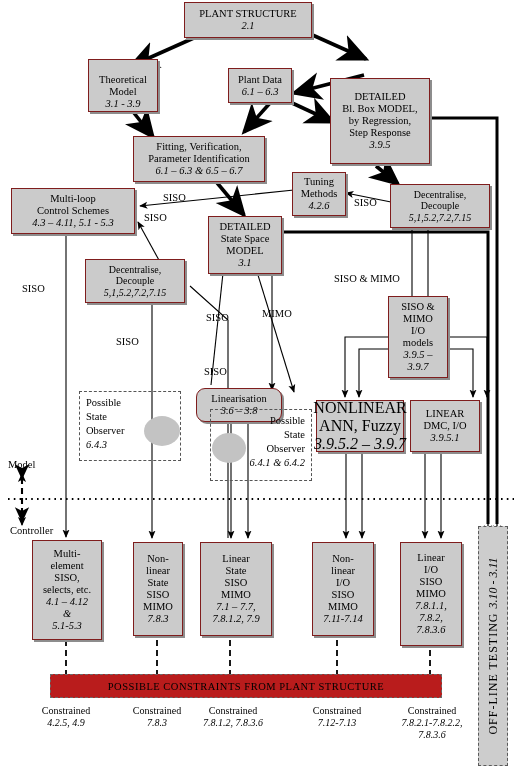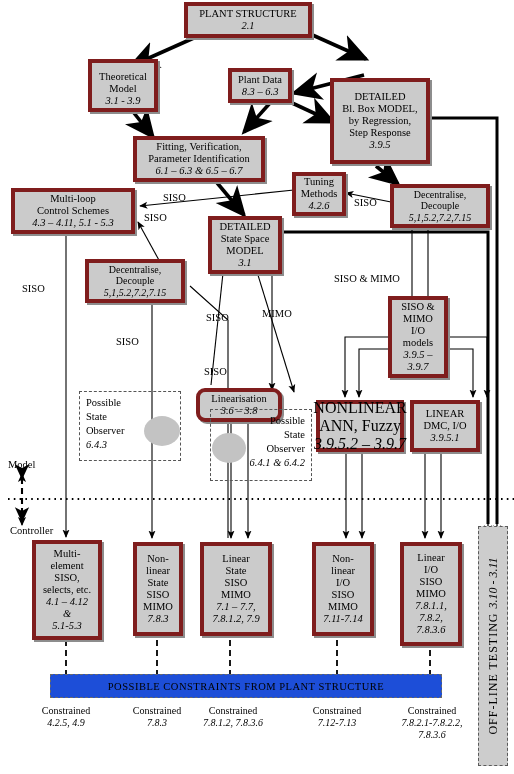--- a/index.html
+++ b/index.html
@@ -2,21 +2,21 @@
 <html><head>
 <meta charset="utf-8">
 <style>
   html,body{margin:0;padding:0;background:#ffffff;}
   body{font-family:"Liberation Serif","DejaVu Serif",serif;}
   #root{position:relative;width:514px;height:774px;overflow:hidden;background:#fff;}
   svg.layer{position:absolute;left:0;top:0;width:514px;height:774px;pointer-events:none;}
   .box{
     position:absolute;
     background:#cbcbcb;
-    border:4px solid #7f1d1d;
+    border:1px solid #7f1d1d;
     box-shadow:2px 2px 0 0 #8d8d8d;
     box-sizing:border-box;
     display:flex;flex-direction:column;align-items:center;justify-content:center;
     text-align:center;
     color:#000;
     line-height:1.14;
     font-size:10.5px;
     padding:1px 2px;
   }
   .box .t{display:block;white-space:nowrap;}
@@ -34,21 +34,21 @@
   .dashbox .i{font-style:italic;}
   .ell{
     position:absolute;border-radius:50%;
     background:#c3c3c3;
   }
   .lbl{
     position:absolute;font-size:10.5px;color:#000;white-space:nowrap;
   }
   .constraint-bar{
     position:absolute;
-    background:#1d4ed8;
+    background:#b91c1c;
     border:1px dashed #6a6a6a;
     box-sizing:border-box;
     display:flex;align-items:center;justify-content:center;
     font-size:10.5px;letter-spacing:.5px;
   }
   .offline{
     position:absolute;
     background:#cdcdcd;
     border:1px dashed #5a5a5a;
     box-sizing:border-box;
@@ -166,21 +166,21 @@
 
 
   <div class="box" style="left:88px;top:59px;width:70px;height:53px;justify-content:flex-end;">
     <span class="t">Theoretical</span>
     <span class="t">Model</span>
     <span class="i">3.1 - 3.9</span>
   </div>
 
   <div class="box" style="left:228px;top:68px;width:64px;height:35px;">
     <span class="t">Plant Data</span>
-    <span class="i">8.3 – 6.3</span>
+    <span class="i">6.1 – 6.3</span>
   </div>
 
   <div class="box" style="left:330px;top:78px;width:100px;height:86px;">
     <span class="t">DETAILED</span>
     <span class="t">Bl. Box MODEL,</span>
     <span class="t">by Regression,</span>
     <span class="t">Step Response</span>
     <span class="i">3.9.5</span>
   </div>
 

